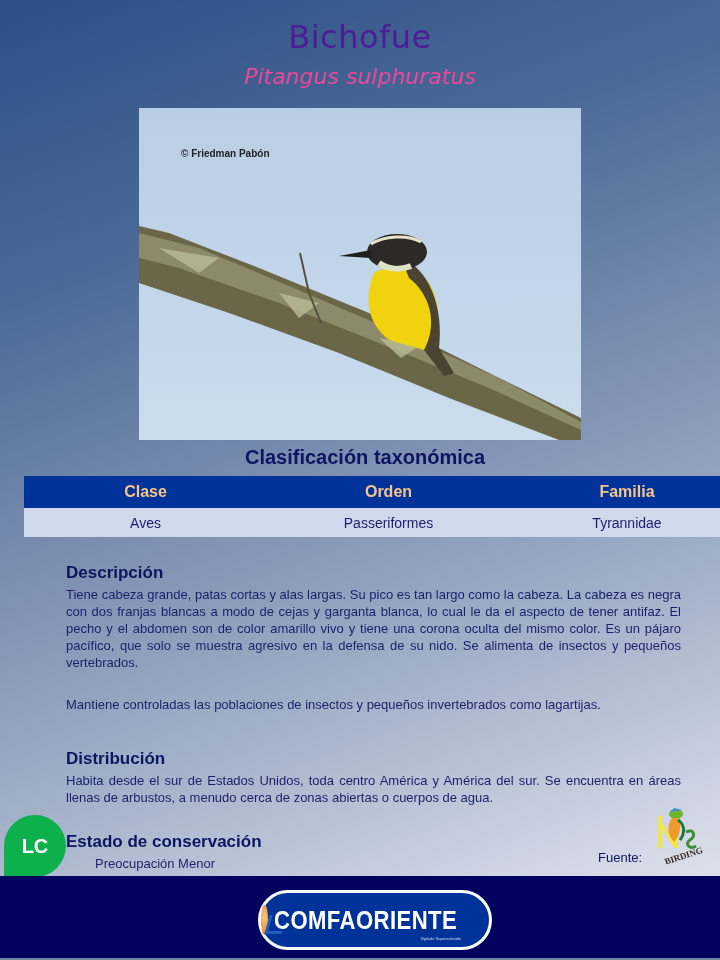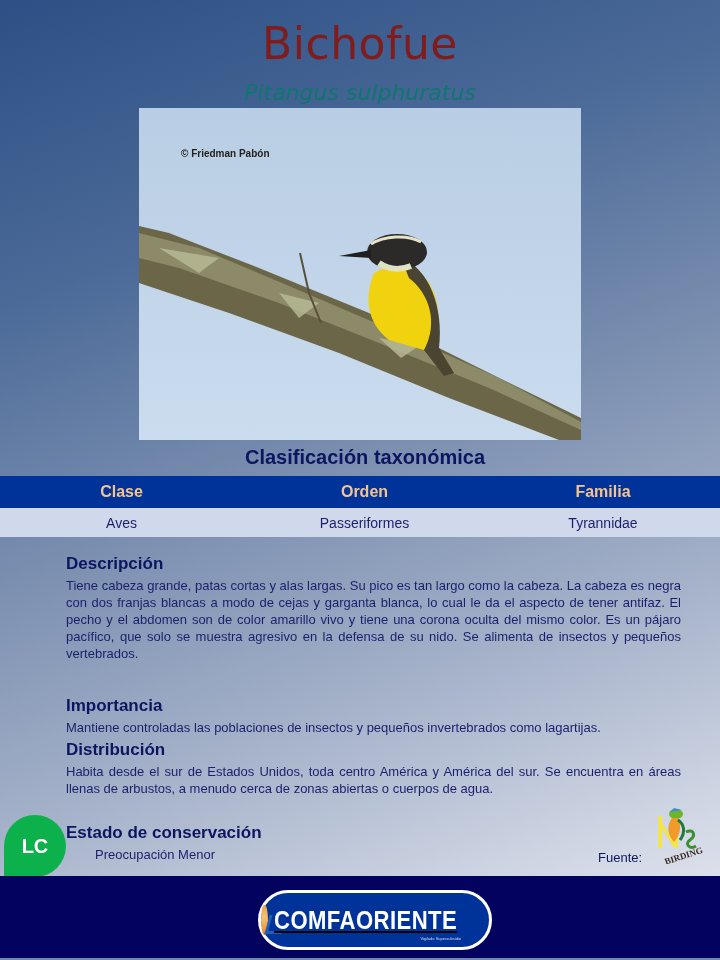--- a/index.html
+++ b/index.html
@@ -4,52 +4,52 @@
   <style>
     * { box-sizing: border-box; margin: 0; padding: 0; }
     html, body { width: 720px; height: 960px; overflow: hidden; }
     body {
       position: relative;
       font-family: "Liberation Sans", sans-serif;
       background: linear-gradient(160deg, #2d4f85 0%, #4b6a98 25%, #7b8fb0 48%, #a4b1c9 68%, #d2d8e5 88%, #e6e9f0 100%);
     }
     .title {
       position: absolute; left: 0; top: 18px; width: 720px;
-      text-align: center; color: #7f1d1d;
-      font-family: "DejaVu Sans", sans-serif; font-size: 44px; letter-spacing: 0.5px;
+      text-align: center; color: #4c1d95;
+      font-family: "DejaVu Sans", sans-serif; font-size: 32px; letter-spacing: 0.5px;
     }
     .subtitle {
-      position: absolute; left: 0; top: 80px; width: 720px;
-      text-align: center; color: #0f766e; font-style: italic;
+      position: absolute; left: 0; top: 64px; width: 720px;
+      text-align: center; color: #ec4899; font-style: italic;
       font-family: "DejaVu Sans", sans-serif; font-size: 22px;
     }
     .photo {
       position: absolute; left: 139px; top: 108px; width: 442px; height: 332px;
       overflow: hidden;
       background: linear-gradient(180deg, #b9cde4 0%, #c3d6ea 60%, #cbdcee 100%);
     }
     .photo-credit {
       position: absolute; left: 42px; top: 40px;
       font-size: 10px; color: #222; font-weight: bold;
     }
     .photo svg { position: absolute; left: 0; top: 0; }
     .tax-title {
       position: absolute; left: 0; top: 446px; width: 730px;
       text-align: center; color: #0c1560; font-weight: bold; font-size: 20px;
     }
-    .tax-table { position: absolute; left: 0; top: 476px; width: 720px; }
+    .tax-table { position: absolute; left: 0; top: 476px; width: 720px; padding-left: 24px; }
     .tax-row { display: flex; width: 720px; }
     .tax-row.head { background: #003399; height: 32px; }
     .tax-row.body { background: #d0d8ec; height: 29px; }
     .tax-cell { display: flex; align-items: center; justify-content: center; }
     .tax-row.head .tax-cell { color: #f5c48c; font-weight: bold; font-size: 16px; }
     .tax-row.body .tax-cell { color: #1b1f6c; font-size: 14px; }
     .c1 { width: 243px; } .c2 { width: 243px; } .c3 { width: 234px; }
     .section { position: absolute; left: 66px; width: 615px; }
-    .section h2 { color: #0c1560; font-size: 17px; font-weight: bold; margin-bottom: 3px; }
+    .section h2 { color: #0c1560; font-size: 17px; font-weight: bold; margin-bottom: 3px; margin-top: 9px; }
     .section p { color: #1b1f6c; font-size: 13px; line-height: 17px; text-align: justify; }
     .sec-desc { top: 554px; }
     .sec-imp { top: 696px; }
     .sec-dist { top: 740px; }
     .sec-estado { top: 823px; }
     .sec-estado p { padding-left: 29px; text-align: left; }
     .lc-badge {
       position: absolute; left: 4px; top: 815px; width: 62px; height: 62px;
       background: #0db14b; border-radius: 31px 31px 31px 0;
       border-top-left-radius: 31px;
@@ -58,21 +58,21 @@
     }
     .fuente { position: absolute; left: 598px; top: 850px; font-size: 13px; color: #0c1560; }
     .birding-logo { position: absolute; left: 650px; top: 802px; width: 62px; height: 62px; }
     .footer {
       position: absolute; left: 0; top: 876px; width: 720px; height: 84px;
       background: #03025e; border-bottom: 2px solid #6e86a8;
     }
     .comfa-pill {
       position: absolute; left: 258px; top: 14px; width: 234px; height: 60px;
       background: #003399; border: 3px solid #ffffff; border-radius: 30px;
-      display: flex; align-items: center; justify-content: center; text-decoration: underline;
+      display: flex; align-items: center; justify-content: center;
     }
     .comfa-icon {
       width: 30px; height: 30px; border-radius: 50%;
       background: radial-gradient(circle at 40% 40%, #f8c27a 0%, #f09a3a 70%, #e07d1f 100%);
       margin-right: 6px; position: relative;
     }
     .comfa-icon::after {
       content: ""; position: absolute; left: 6px; top: 10px; width: 14px; height: 16px;
       border-left: 3px solid #1e5fb8; border-bottom: 3px solid #1e5fb8; transform: skewX(-15deg);
     }
@@ -125,21 +125,20 @@
     <div class="tax-cell c3">Tyrannidae</div>
   </div>
 </div>
 
 <div class="section sec-desc">
   <h2>Descripción</h2>
   <p>Tiene cabeza grande, patas cortas y alas largas. Su pico es tan largo como la cabeza. La cabeza es negra con dos franjas blancas a modo de cejas y garganta blanca, lo cual le da el aspecto de tener antifaz. El pecho y el abdomen son de color amarillo vivo y tiene una corona oculta del mismo color. Es un pájaro pacífico, que solo se muestra agresivo en la defensa de su nido. Se alimenta de insectos y pequeños vertebrados.</p>
 </div>
 
 <div class="section sec-imp">
-  <h2>Importancia</h2>
   <p>Mantiene controladas las poblaciones de insectos y pequeños invertebrados como lagartijas.</p>
 </div>
 
 <div class="section sec-dist">
   <h2>Distribución</h2>
   <p>Habita desde el sur de Estados Unidos, toda centro América y América del sur. Se encuentra en áreas llenas de arbustos, a menudo cerca de zonas abiertas o cuerpos de agua.</p>
 </div>
 
 <div class="lc-badge">LC</div>
 <div class="section sec-estado">

